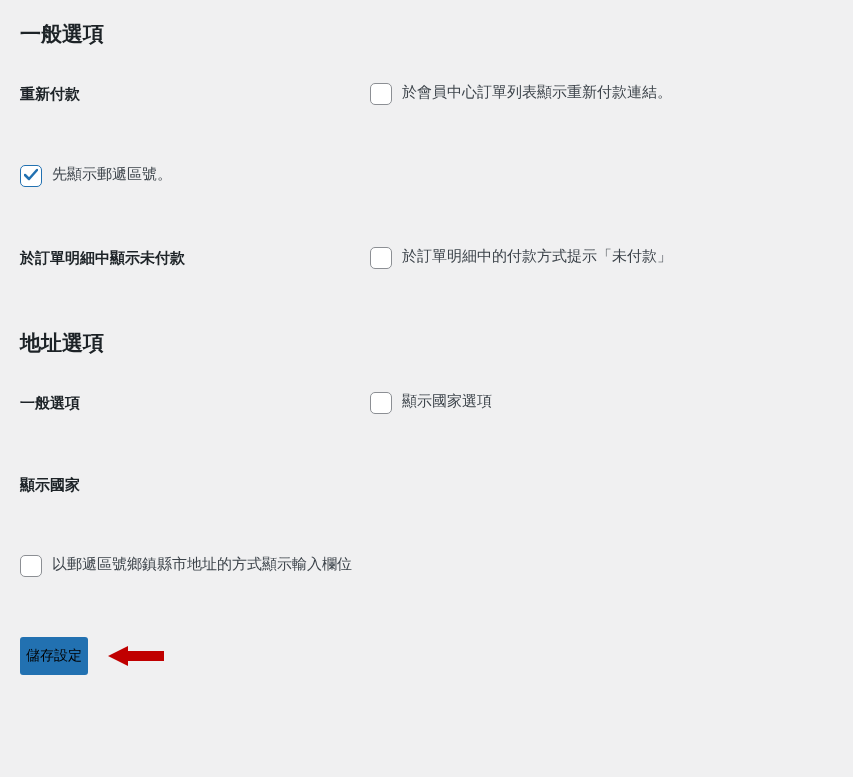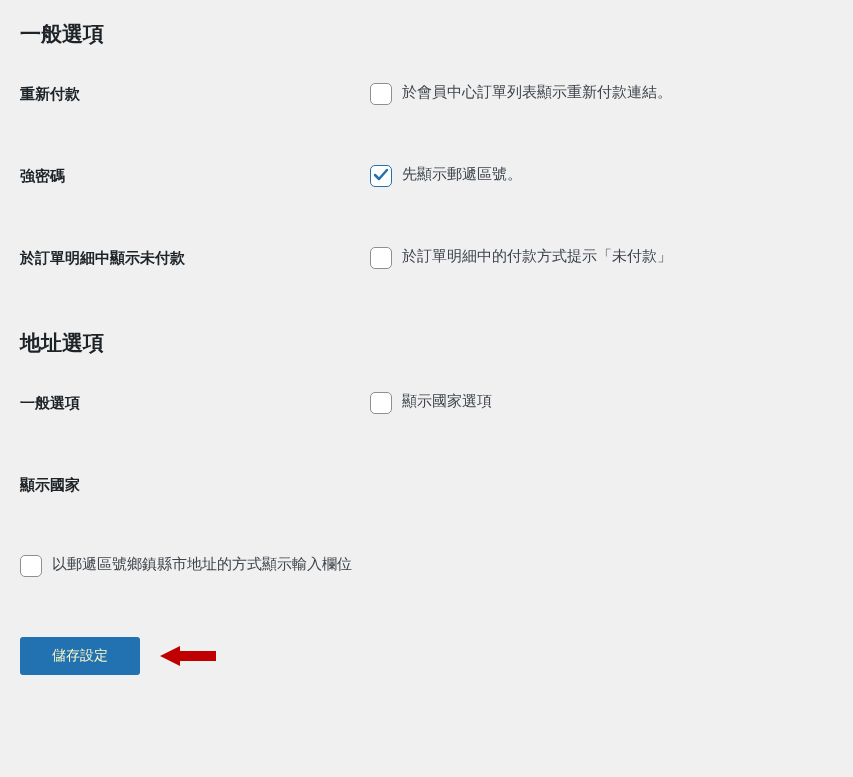--- a/index.html
+++ b/index.html
@@ -77,23 +77,23 @@
       color: #3c434a;
     }
     .button-row {
       display: flex;
       align-items: center;
       gap: 20px;
       margin-top: 40px;
     }
     .save-button {
       background: #2271b1;
-      color: #fef9c3;
+      color: #000000;
       border: none;
-      padding: 10px 32px;
+      padding: 10px 6px;
       font-size: 14px;
       border-radius: 3px;
       cursor: pointer;
     }
     .arrow-indicator {
       display: flex;
       align-items: center;
     }
   </style>
 </head>
@@ -106,21 +106,20 @@
   <div class="form-control">
     <span class="checkbox-wrapper">
       <input type="checkbox" class="checkbox-input" style="">
       
     </span>
     <span class="checkbox-desc">於會員中心訂單列表顯示重新付款連結。</span>
   </div>
 </div>
 
 <div class="form-row">
-  <div class="form-label">強密碼</div>
   <div class="form-control">
     <span class="checkbox-wrapper">
       <input type="checkbox" class="checkbox-input" checked="" style="">
       <svg class="checkbox-check" width="14" height="14" viewBox="0 0 14 14">
           <path d="M1 7 L5 11 L13 2" stroke="#2271b1" stroke-width="2.5" fill="none" stroke-linecap="round" stroke-linejoin="round"></path>
         </svg>
     </span>
     <span class="checkbox-desc">先顯示郵遞區號。</span>
   </div>
 </div>

